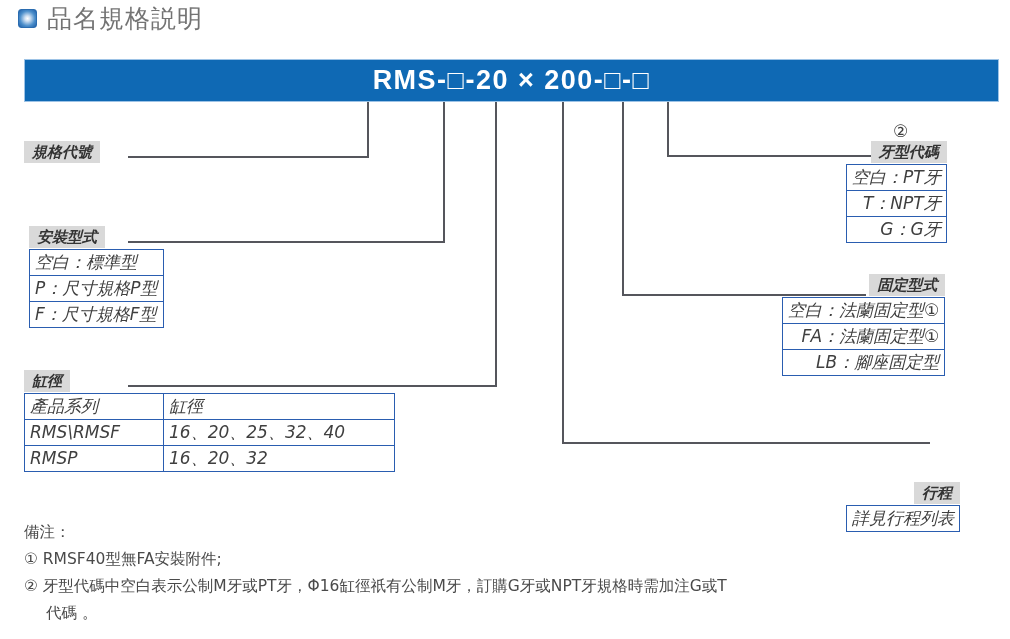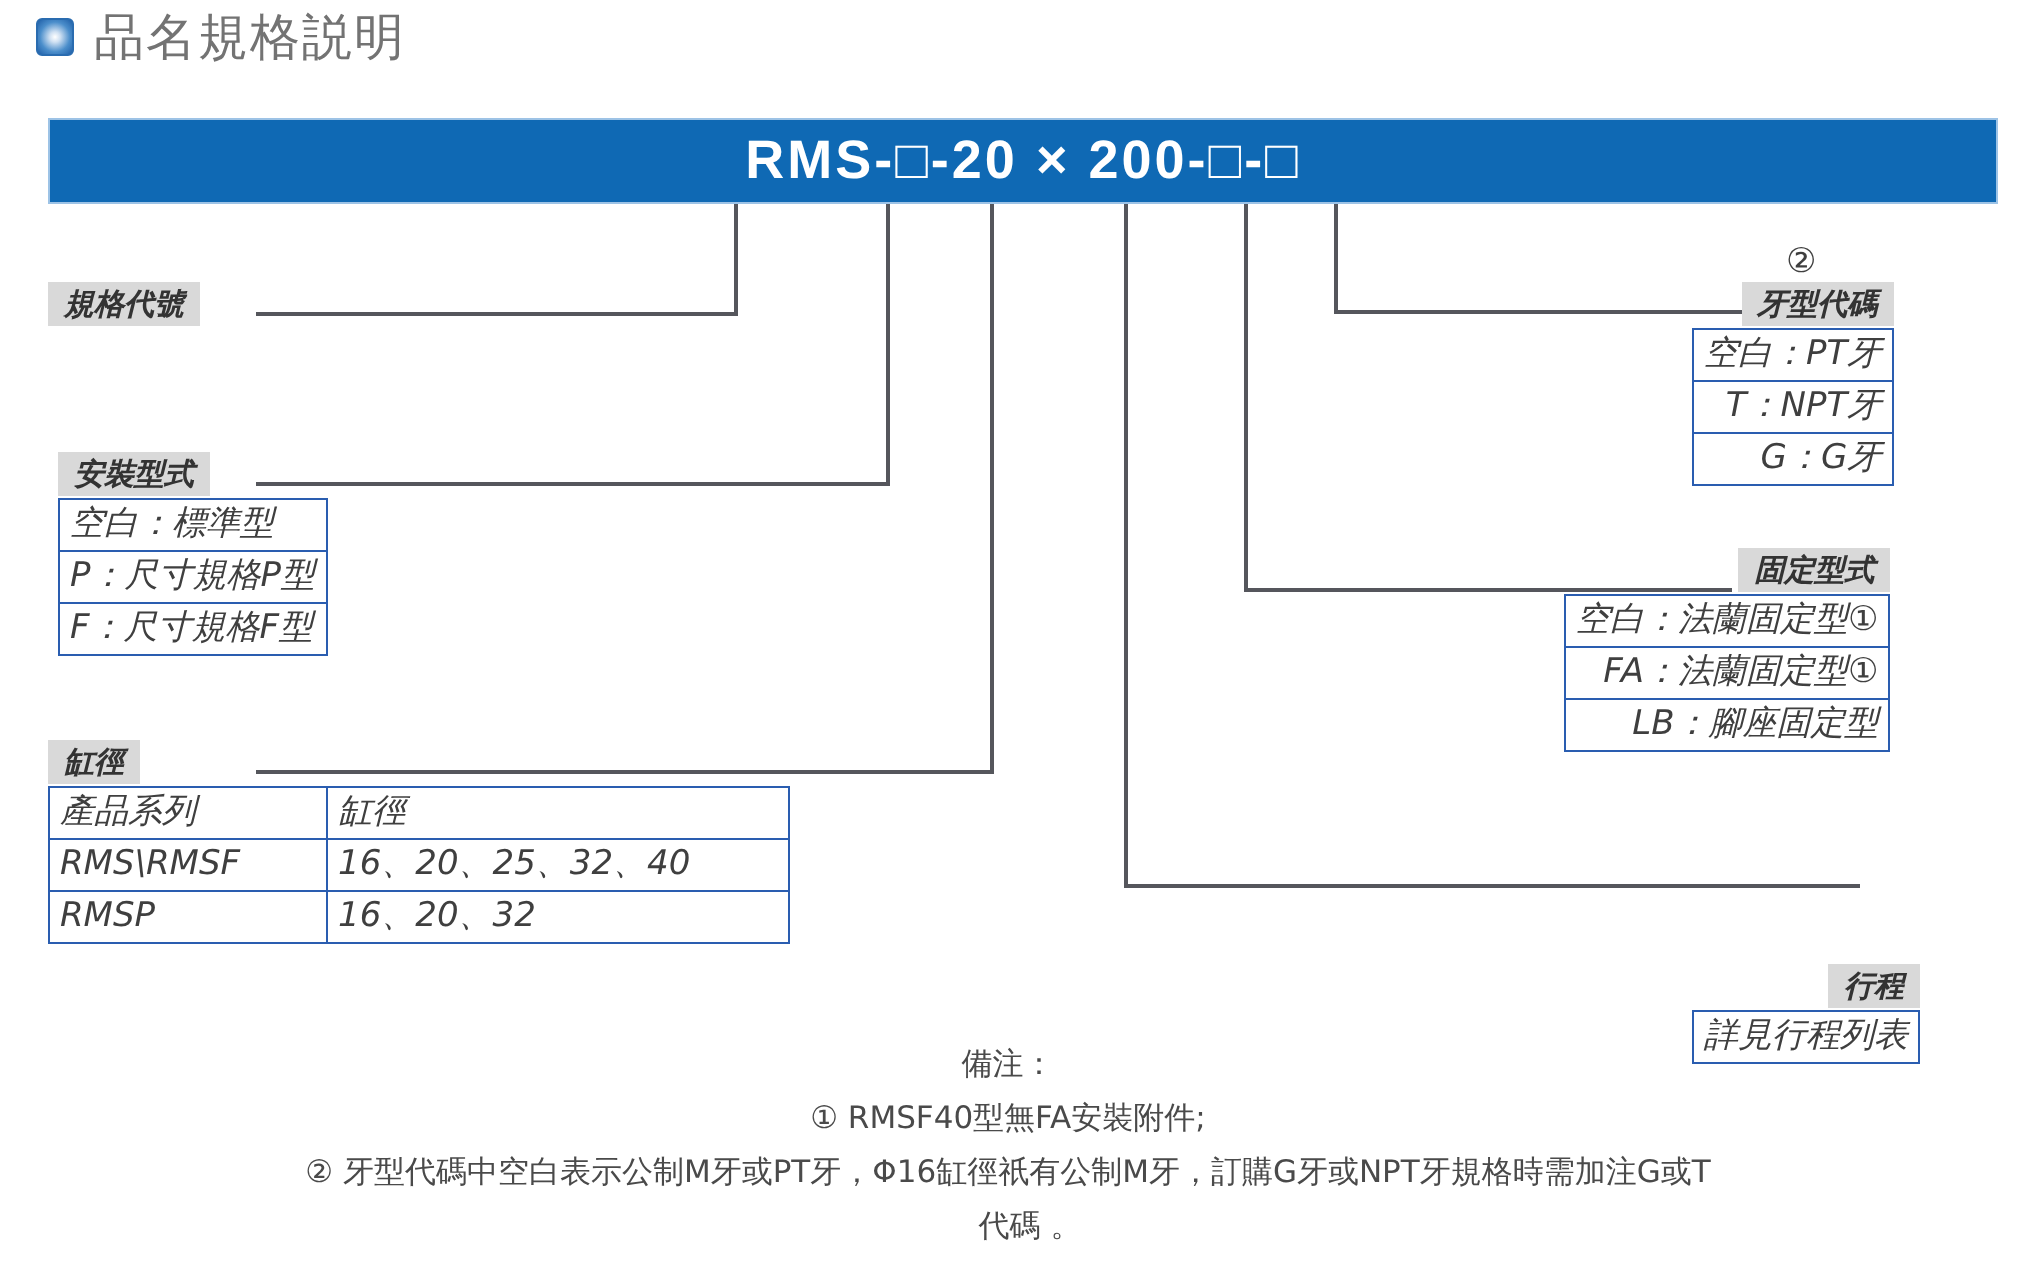--- a/index.html
+++ b/index.html
@@ -132,21 +132,21 @@
   
   #notes {
     position: absolute;
     left: 24px;
     top: 519px;
     width: 960px;
     font-size: 15.5px;
     color: #4a4a4a;
     line-height: 27px;
   }
-  #notes .note-line { white-space: nowrap; text-align: center; }
+  #notes .note-line { white-space: nowrap; }
   #notes .note-indent { padding-left: 22px; }
 </style>
 </head>
 <body>
 
 <div id="page-title-row">
   <div id="title-icon"></div>
   <div id="title-text">品名規格説明</div>
 </div>
 

